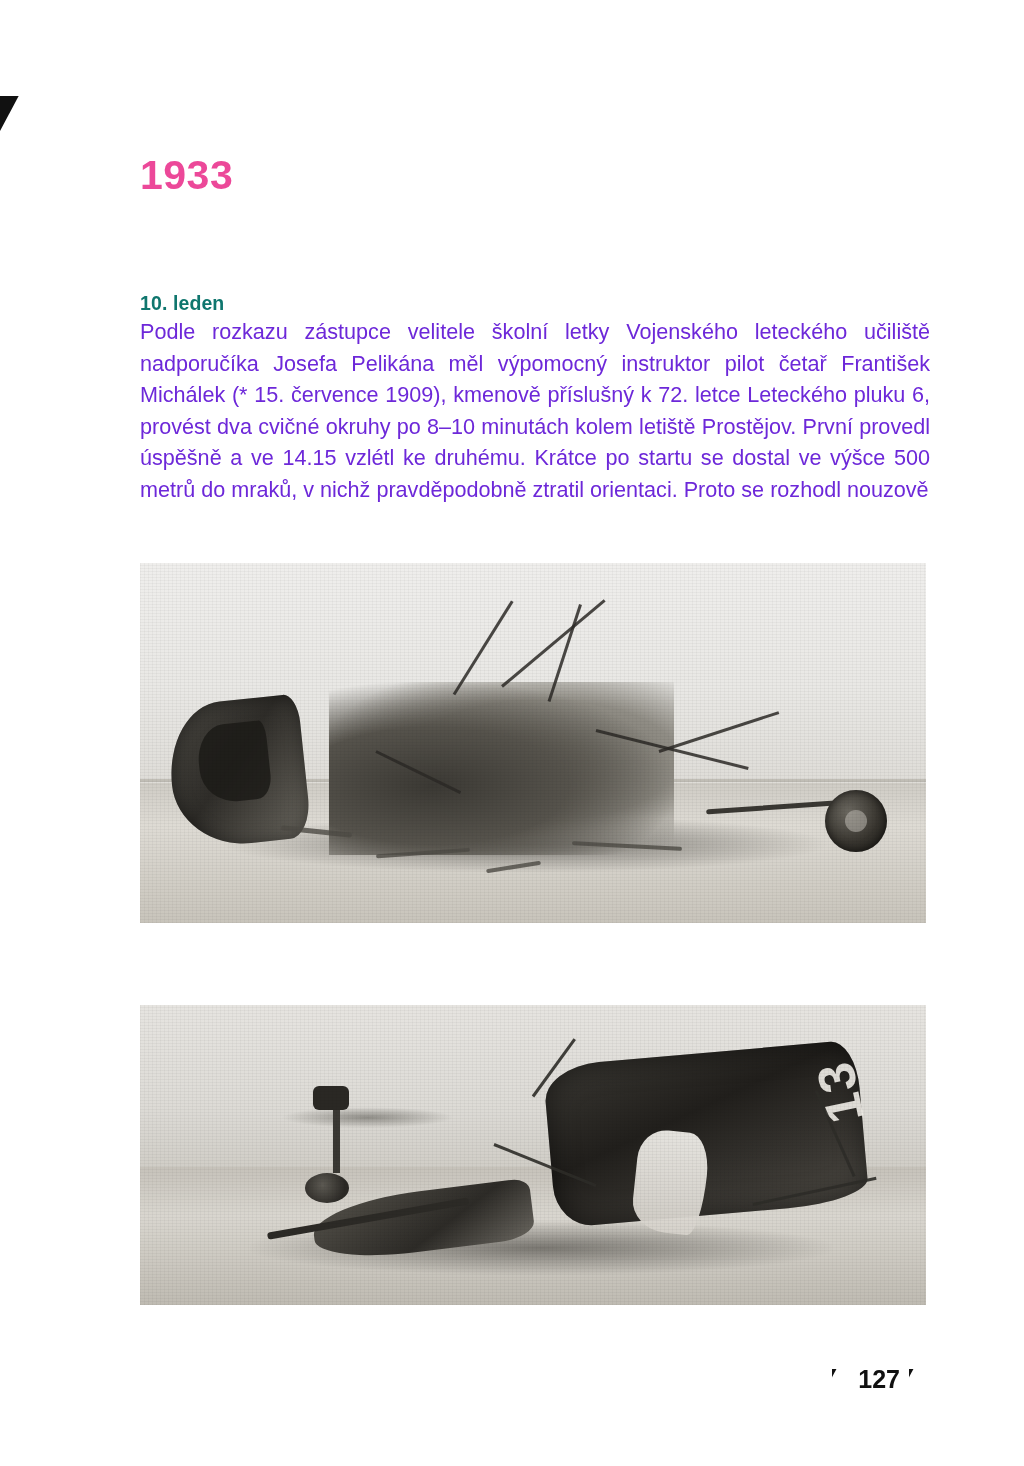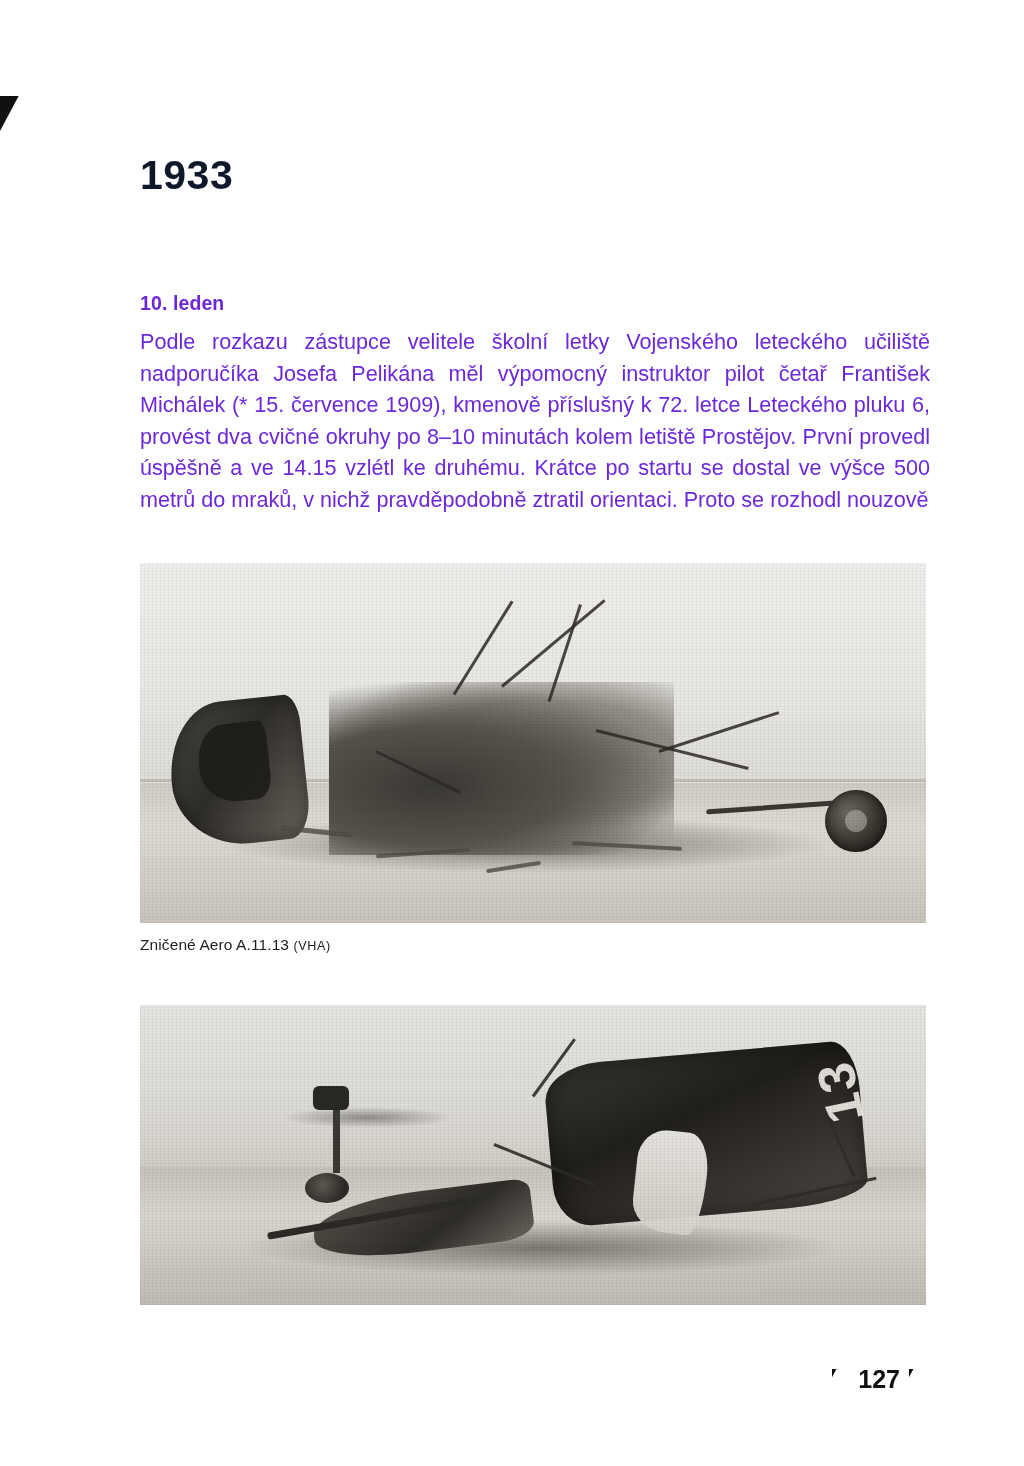--- a/index.html
+++ b/index.html
@@ -40,36 +40,36 @@
 
   
   .year {
     position: absolute;
     left: 140px;
     top: 152px;
     font-family: "Liberation Sans", sans-serif;
     font-weight: bold;
     font-size: 41px;
     letter-spacing: 0.5px;
-    color: #0f172a;
+    color: #ec4899;
   }
 
   
   .content {
     position: absolute;
     left: 140px;
     top: 292px;
     width: 790px;
   }
   .date-head {
     font-family: "Liberation Sans", sans-serif;
     font-weight: bold;
     font-size: 19.5px;
-    color: #6d28d9;
-    margin: 0 0 11px 0;
+    color: #0f766e;
+    margin: 0 0 1px 0;
     letter-spacing: 0.1px;
   }
   .para {
     font-family: Liberation Sans, sans-serif;
     font-size: 21.6px;
     line-height: 31.6px;
     text-align: justify;
     text-justify: inter-word;
     margin: 0;
     color: #6d28d9;
@@ -362,23 +362,20 @@
     <div class="strut s5"></div>
     <div class="strut s6"></div>
     <div class="axle"></div>
     <div class="wheel"></div>
     <div class="debris" style="left:18%;top:74%;width:9%;height:5px;transform:rotate(6deg);"></div>
     <div class="debris" style="left:30%;top:80%;width:12%;height:4px;transform:rotate(-4deg);"></div>
     <div class="debris" style="left:55%;top:78%;width:14%;height:4px;transform:rotate(3deg);"></div>
     <div class="debris" style="left:44%;top:84%;width:7%;height:4px;transform:rotate(-9deg);"></div>
     <div class="grain"></div>
   </div>
-  <figcaption class="caption">
-    <span>Zničené Aero A.11.13 </span><span class="src">(VHA)</span>
-  </figcaption>
 </figure>
 
 <figure class="fig2">
   <div class="photo p2">
     <div class="sky2"></div>
     <div class="ground2"></div>
     <div class="cloudsmudge"></div>
     <div class="shade-low2"></div>
     <div class="fuselage2"></div>
     <div class="num2">13</div>

